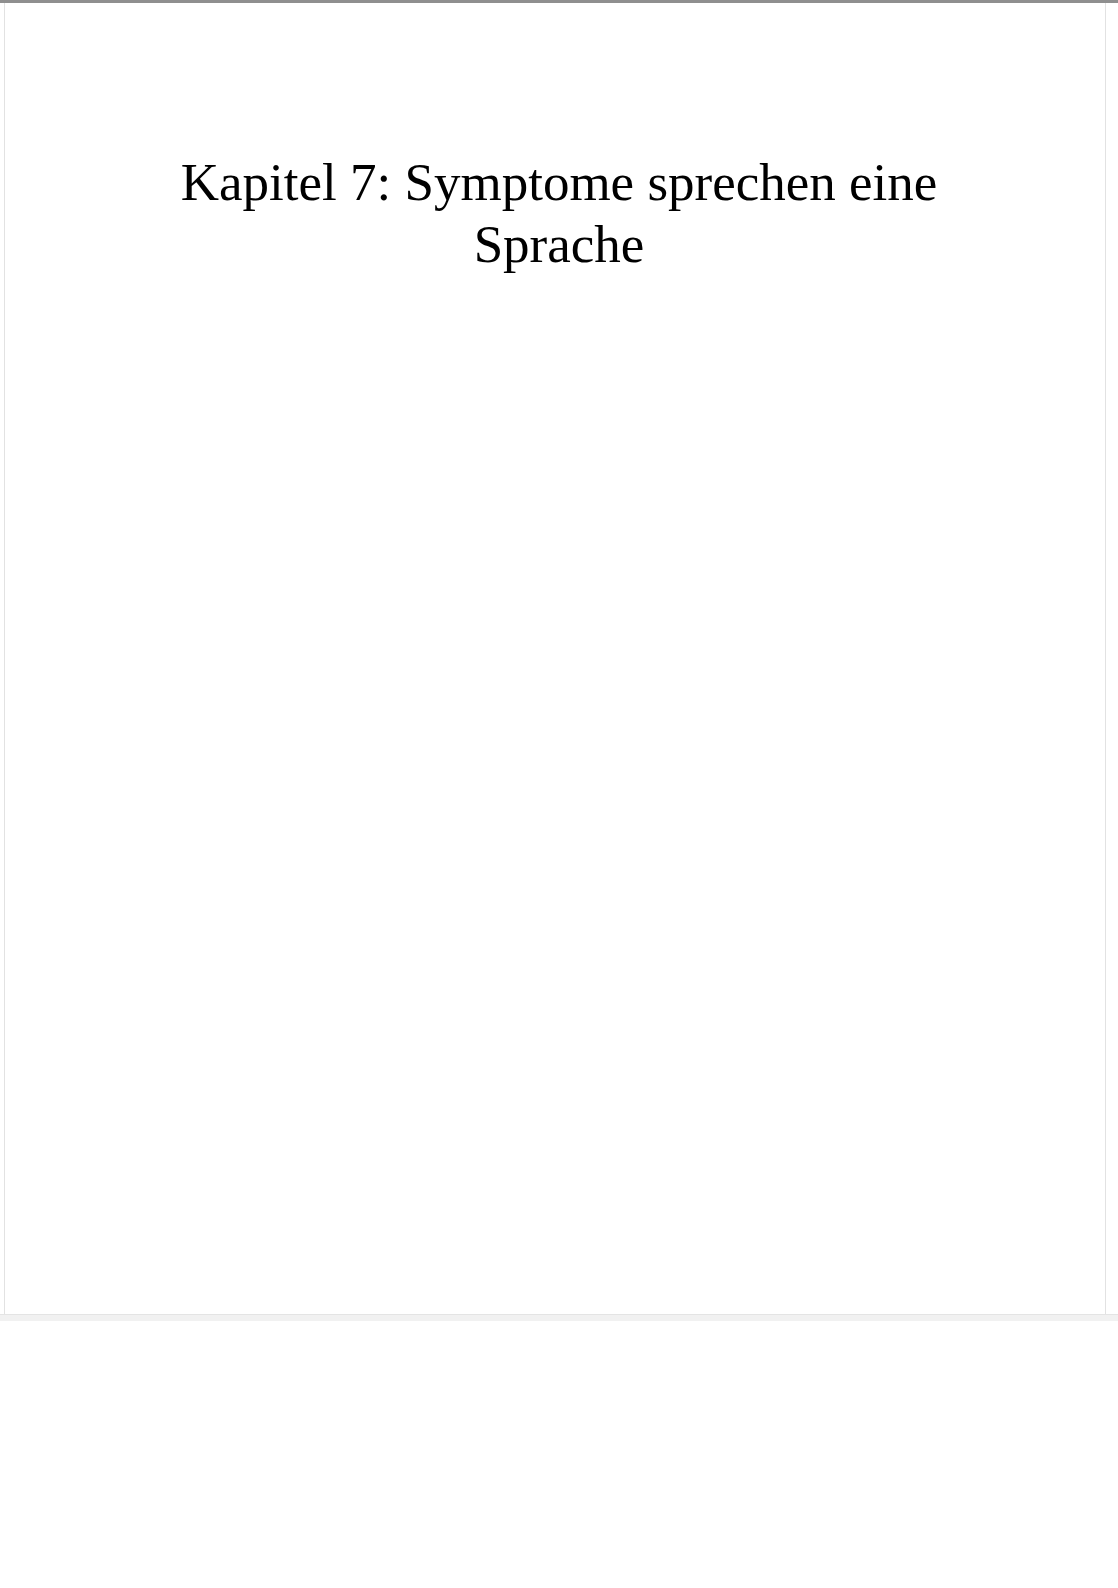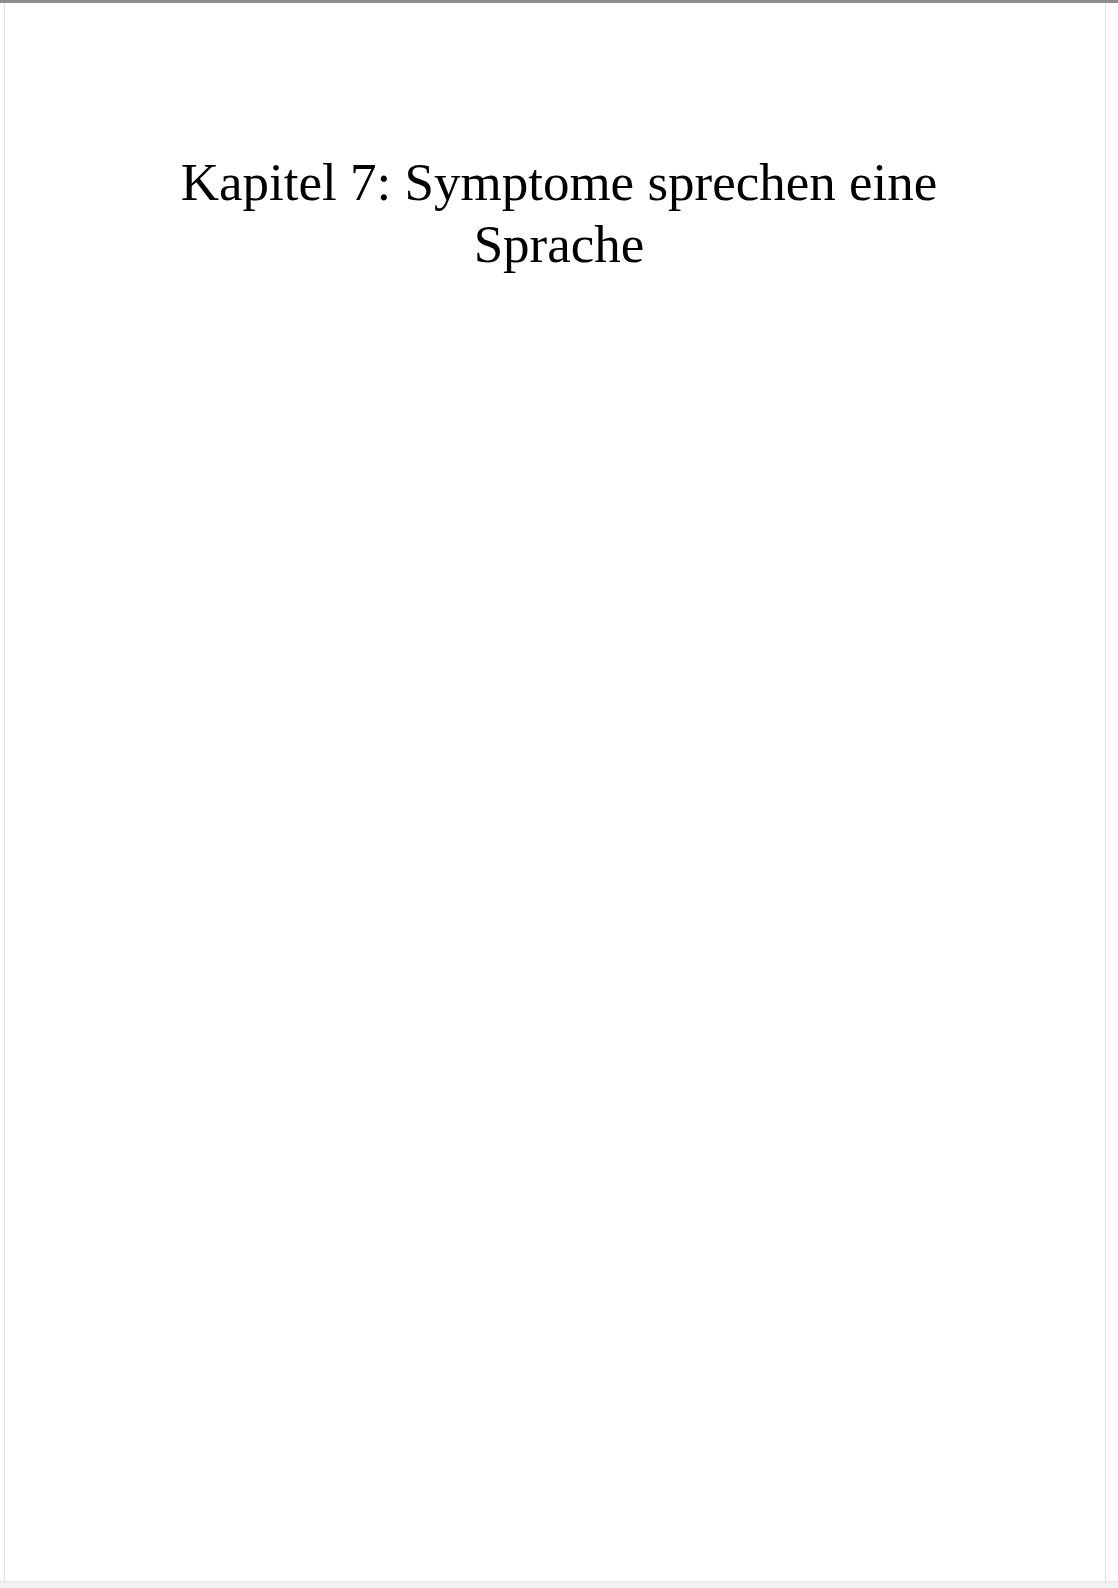--- a/index.html
+++ b/index.html
@@ -3,21 +3,21 @@
 <meta charset="utf-8">
 <style>
   html, body {
     margin: 0;
     padding: 0;
     background: #ffffff;
   }
   .viewport {
     position: relative;
     width: 1118px;
-    height: 1588px;
+    height: 1321px;
     overflow: hidden;
     font-family: "Liberation Serif", "DejaVu Serif", serif;
   }
   .top-edge {
     position: absolute;
     top: 0; left: 0;
     width: 100%; height: 3px;
   }
   .side-edge {
     position: absolute;

